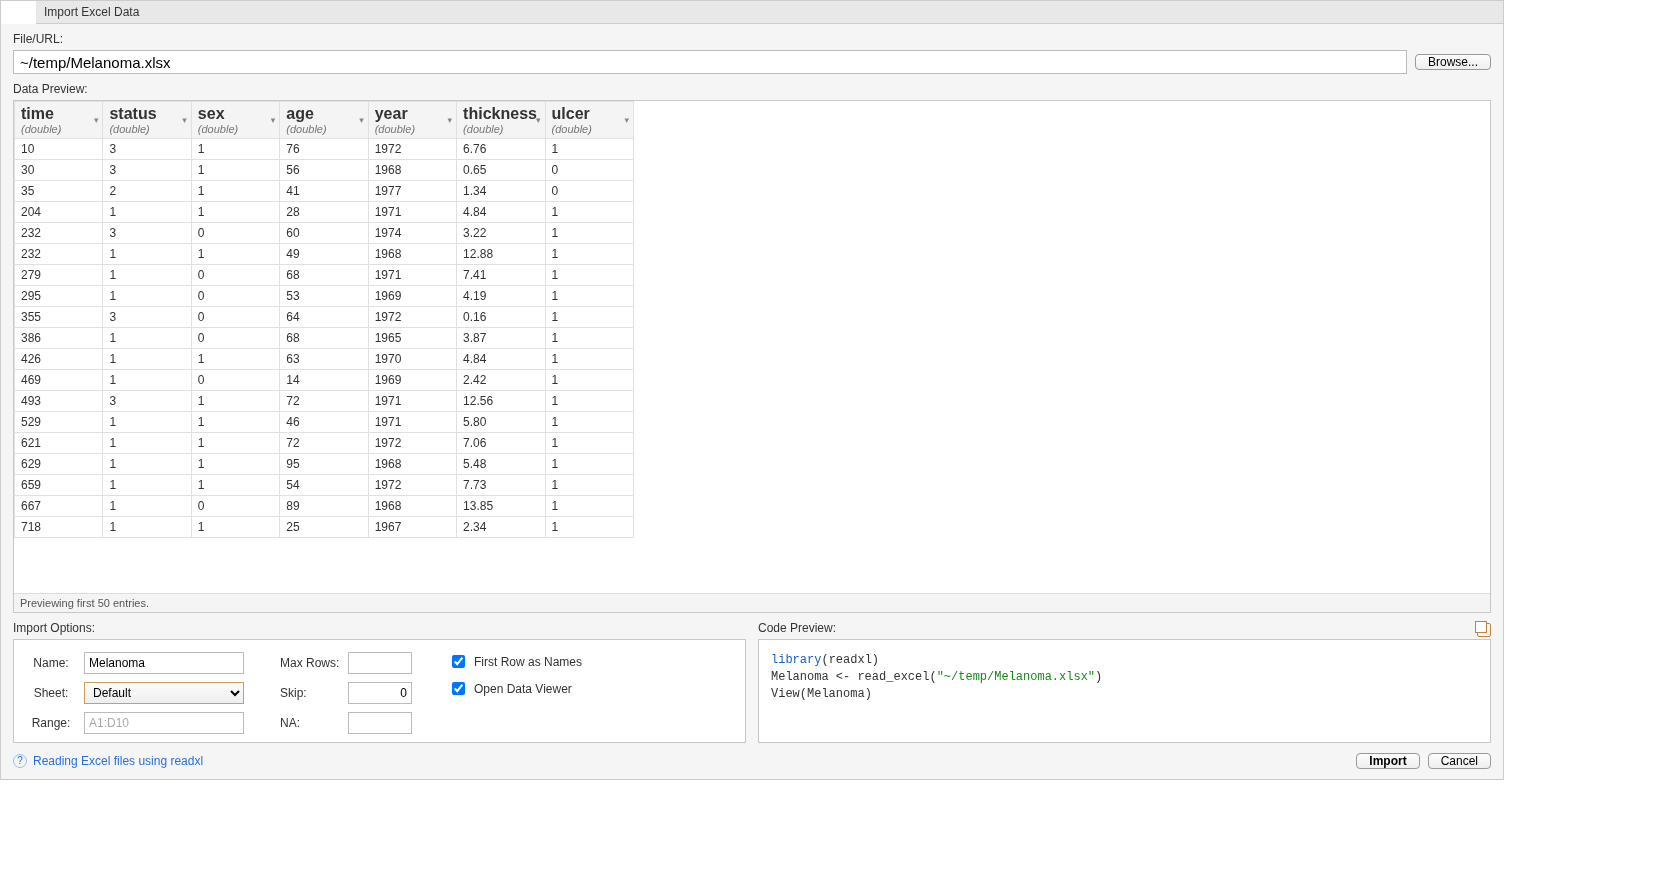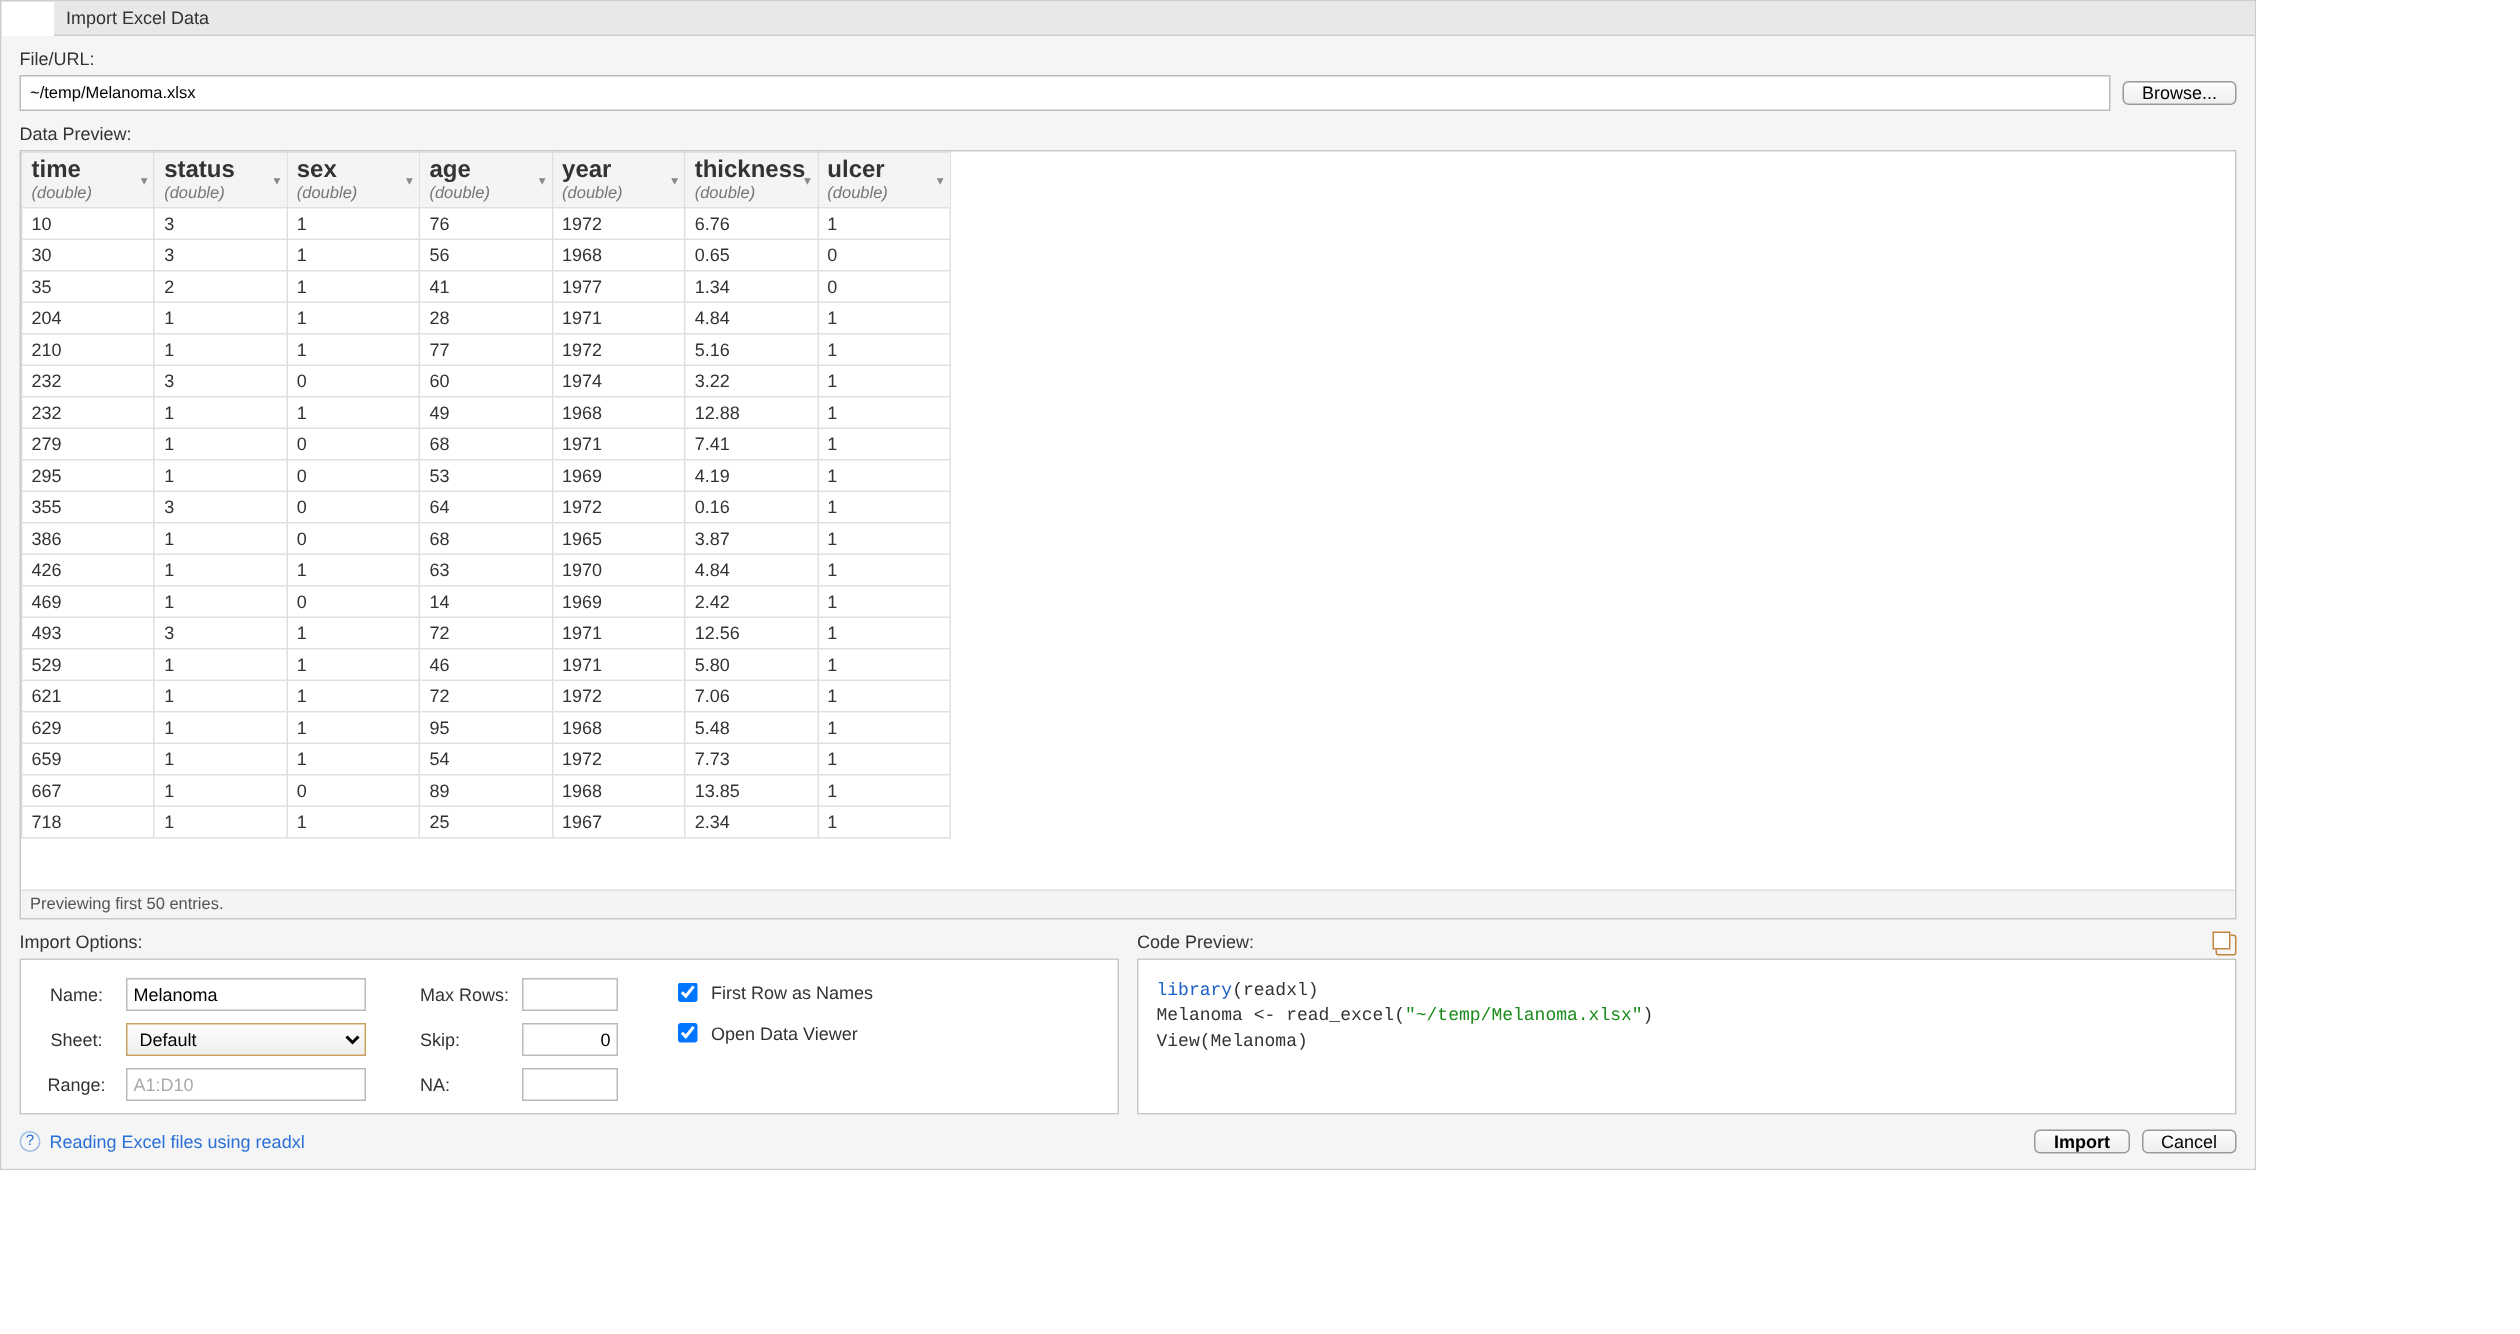--- a/index.html
+++ b/index.html
@@ -30,21 +30,21 @@
     font-size: 12px;
     margin-bottom: 4px;
   }
   .file-row { display:flex; gap:8px; align-items:center; margin-bottom:8px;}
   .file-input {
     flex:1;
     height:24px;
     border:1px solid #bbb;
     background:#fff;
     padding:2px 6px;
-    font-size:11px;
+    font-size:15px;
   }
   .btn {
     border:1px solid #999;
     background:linear-gradient(#fdfdfd,#eee);
     border-radius:4px;
     padding:0 12px;
     font-size:12px;
     cursor:pointer;
   }
   .preview-wrap {
@@ -235,29 +235,20 @@
                 <td>1.34</td>
                 <td>0</td>
               </tr>
               <tr>
                 <td>204</td>
                 <td>1</td>
                 <td>1</td>
                 <td>28</td>
                 <td>1971</td>
                 <td>4.84</td>
-                <td>1</td>
-              </tr>
-              <tr>
-                <td>210</td>
-                <td>1</td>
-                <td>1</td>
-                <td>77</td>
-                <td>1972</td>
-                <td>5.16</td>
                 <td>1</td>
               </tr>
               <tr>
                 <td>232</td>
                 <td>3</td>
                 <td>0</td>
                 <td>60</td>
                 <td>1974</td>
                 <td>3.22</td>
                 <td>1</td>

